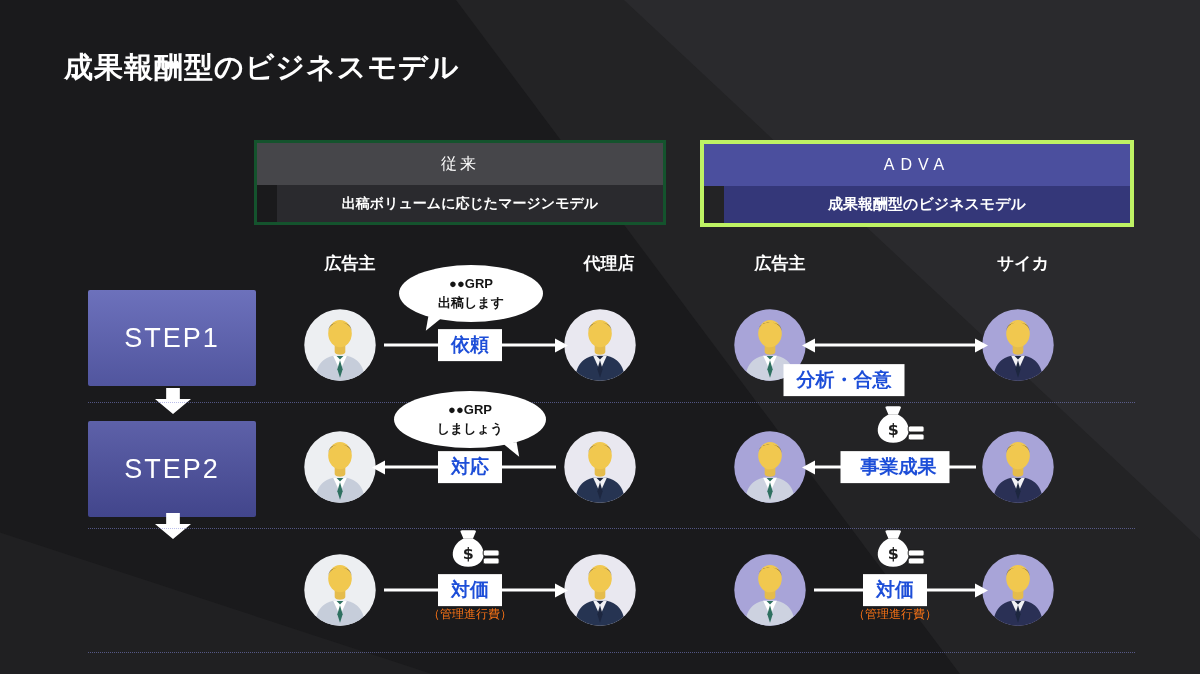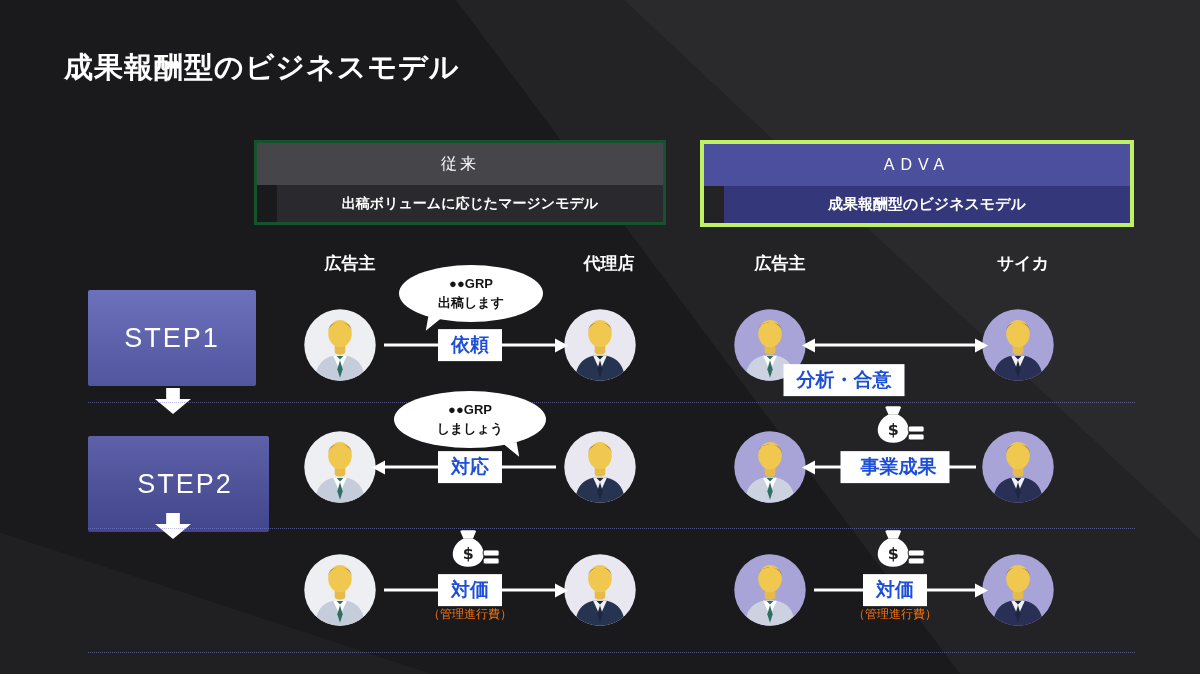--- a/index.html
+++ b/index.html
@@ -37,21 +37,21 @@
   }
 
   
   .step-box{
     position:absolute;left:88px;width:168px;height:96px;border-radius:2px;
     display:flex;align-items:center;justify-content:center;
     font-size:27px;font-weight:300;letter-spacing:2px;color:#fff;
     background-image:linear-gradient(180deg,rgba(255,255,255,.10),rgba(0,0,0,.12));
   }
   .step-box.s1{top:290px;background-color:var(--step1,#5c61b4);}
-  .step-box.s2{top:436px;background-color:var(--step2,#4b4f9f);padding-left:13px;}
+  .step-box.s2{top:421px;background-color:var(--step2,#4b4f9f);}
   .step-box.s3{top:540px;background-color:var(--step3,#383b82);}
   .down-arrow{
     position:absolute;left:155px;width:36px;height:26px;background:#fff;
     clip-path:polygon(31% 0,69% 0,69% 42%,100% 42%,50% 100%,0 42%,31% 42%);
   }
   .down-arrow.d1{top:388px;} .down-arrow.d2{top:513px;}
 
   .dotted-sep{
     position:absolute;left:88px;width:1047px;height:0;
     border-top:1px dotted rgba(130,134,215,.55);

